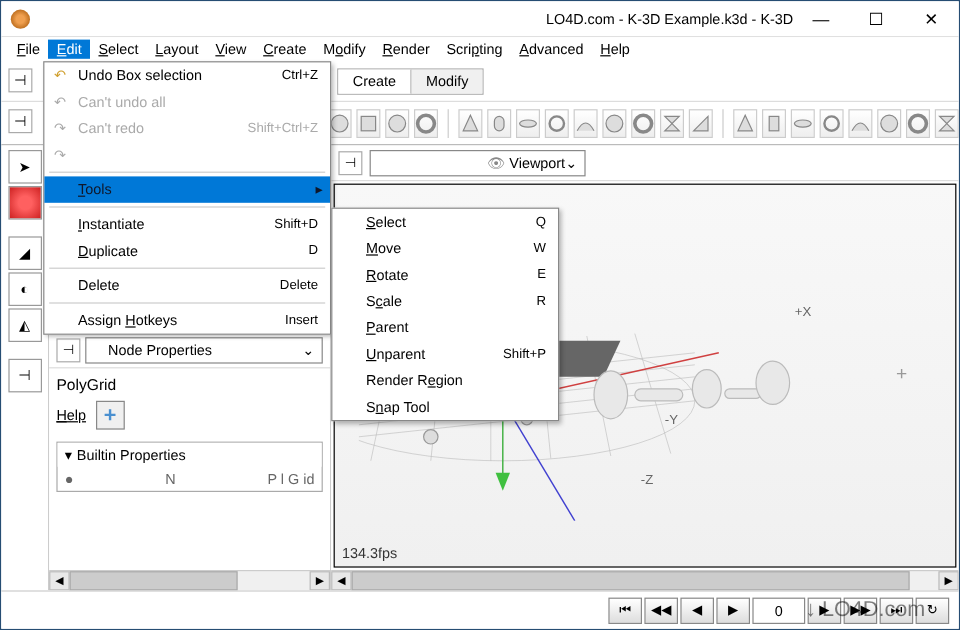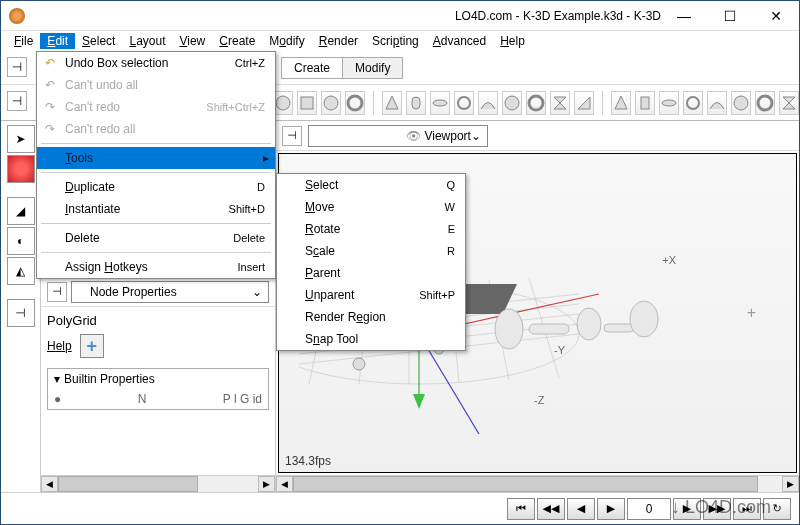--- a/index.html
+++ b/index.html
@@ -363,36 +363,35 @@
       <span class="dd-icon">↶</span>
       <span class="lbl">Can't undo all</span>
     </div>
     <div class="dd-item disabled">
       <span class="dd-icon">↷</span>
       <span class="lbl">Can't redo</span>
         <span class="shortcut">Shift+Ctrl+Z</span>
     </div>
     <div class="dd-item disabled">
       <span class="dd-icon">↷</span>
-      <span class="lbl">Can't redo all</span>
     </div>
     <div class="dd-sep"></div>
     <div class="dd-item highlighted">
       <span class="lbl"><span class="ul">T</span>ools</span>
         <span class="arrow">▸</span>
     </div>
     <div class="dd-sep"></div>
     <div class="dd-item">
+      <span class="lbl"><span class="ul">I</span>nstantiate</span>
+        <span class="shortcut">Shift+D</span>
+    </div>
+    <div class="dd-item">
       <span class="lbl"><span class="ul">D</span>uplicate</span>
         <span class="shortcut">D</span>
     </div>
-    <div class="dd-item">
-      <span class="lbl"><span class="ul">I</span>nstantiate</span>
-        <span class="shortcut">Shift+D</span>
-    </div>
     <div class="dd-sep"></div>
     <div class="dd-item">
       <span class="lbl">Delete</span>
         <span class="shortcut">Delete</span>
     </div>
     <div class="dd-sep"></div>
     <div class="dd-item">
       <span class="lbl">Assign <span class="ul">H</span>otkeys</span>
         <span class="shortcut">Insert</span>
     </div>

